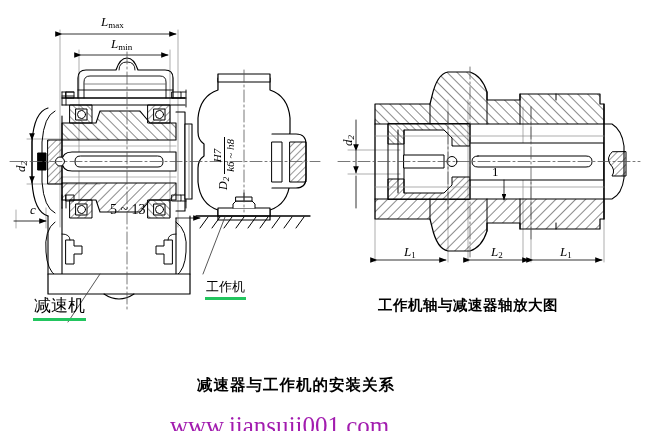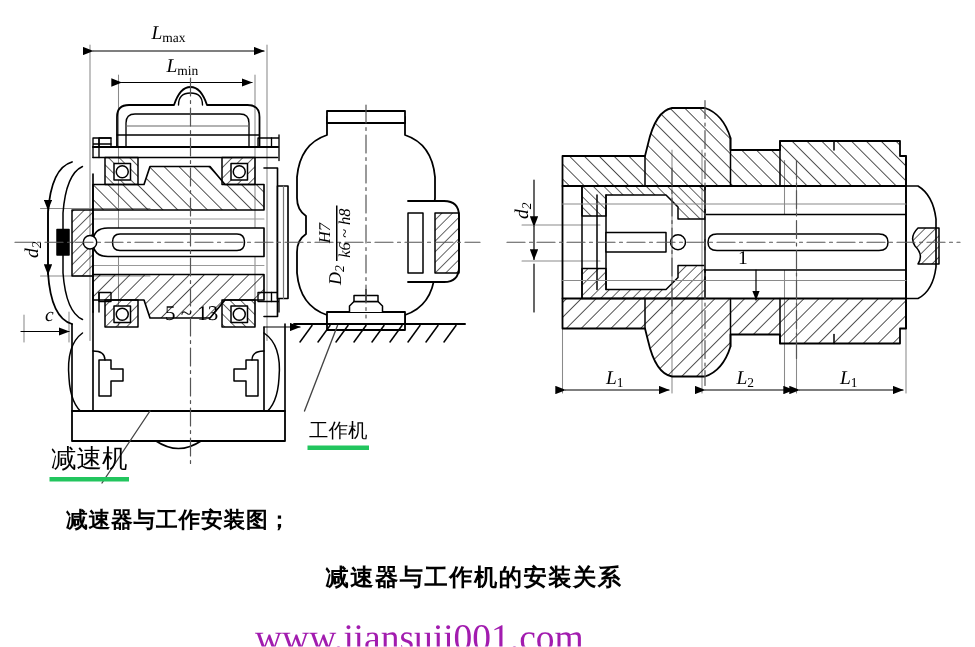--- a/index.html
+++ b/index.html
@@ -26,21 +26,21 @@
 
   
   .frac{display:inline-block;text-align:center;vertical-align:middle;line-height:1.05;}
   .frac .num{display:block;border-bottom:1px solid #000;padding:0 2px;font-size:11px;font-style:italic;}
   .frac .den{display:block;padding:0 2px;font-size:11px;font-style:italic;}
 
   .callout{font-size:13px;}
   .callout .txt{display:inline-block;border-bottom:3px solid #22c55e;padding:0 1px 1px 1px;}
 
   .caption{font-size:14.5px;letter-spacing:0.5px;}
-  .title{font-size:15.5px;letter-spacing:1px;margin-left:20px;}
+  .title{font-size:15.5px;letter-spacing:1px;}
   .watermark{
     font-family:"Liberation Serif",serif;
     font-size:25px;
     letter-spacing:0px;
   }
 </style>
 </head>
 <body>
 
 <div id="stage">
@@ -352,42 +352,42 @@
   </div>
 
   <div class="lbl callout cn" style="left:33px;top:282px;font-size:17px;font-weight:normal;">
     <span class="txt">减速机</span>
   </div>
 
   <div class="lbl callout cn" style="left:205px;top:266px;font-size:13px;font-weight:normal;">
     <span class="txt">工作机</span>
   </div>
 
-  <div class="lbl caption cn" style="left:44px;top:325px;">
-    <span>减速器与工作安装图；</span>
-  </div>
 
   <div class="lbl dim rot90" style="left:340px;top:134px;">
     <span class="ital">d</span><span class="subi">2</span>
   </div>
 
   <div class="lbl dim" style="left:492px;top:152px;font-style:normal;">
     <span>1</span>
   </div>
 
   <div class="lbl dim" style="left:404px;top:232px;">
     <span class="ital">L</span><span class="sub">1</span>
   </div>
   <div class="lbl dim" style="left:491px;top:232px;">
     <span class="ital">L</span><span class="sub">2</span>
   </div>
   <div class="lbl dim" style="left:560px;top:232px;">
     <span class="ital">L</span><span class="sub">1</span>
   </div>
 
+  <div class="lbl caption cn" style="left:378px;top:284px;">
+    <span>工作机轴与减速器轴放大图</span>
+  </div>
 
   <div class="lbl title cn" style="left:197px;top:363px;">
     <span>减速器与工作机的安装关系</span>
   </div>
 
   <div class="lbl watermark" style="left:170px;top:400px;color:#a21caf;">
     <span>www.jiansuji001.com</span>
   </div>
 
 </div>

